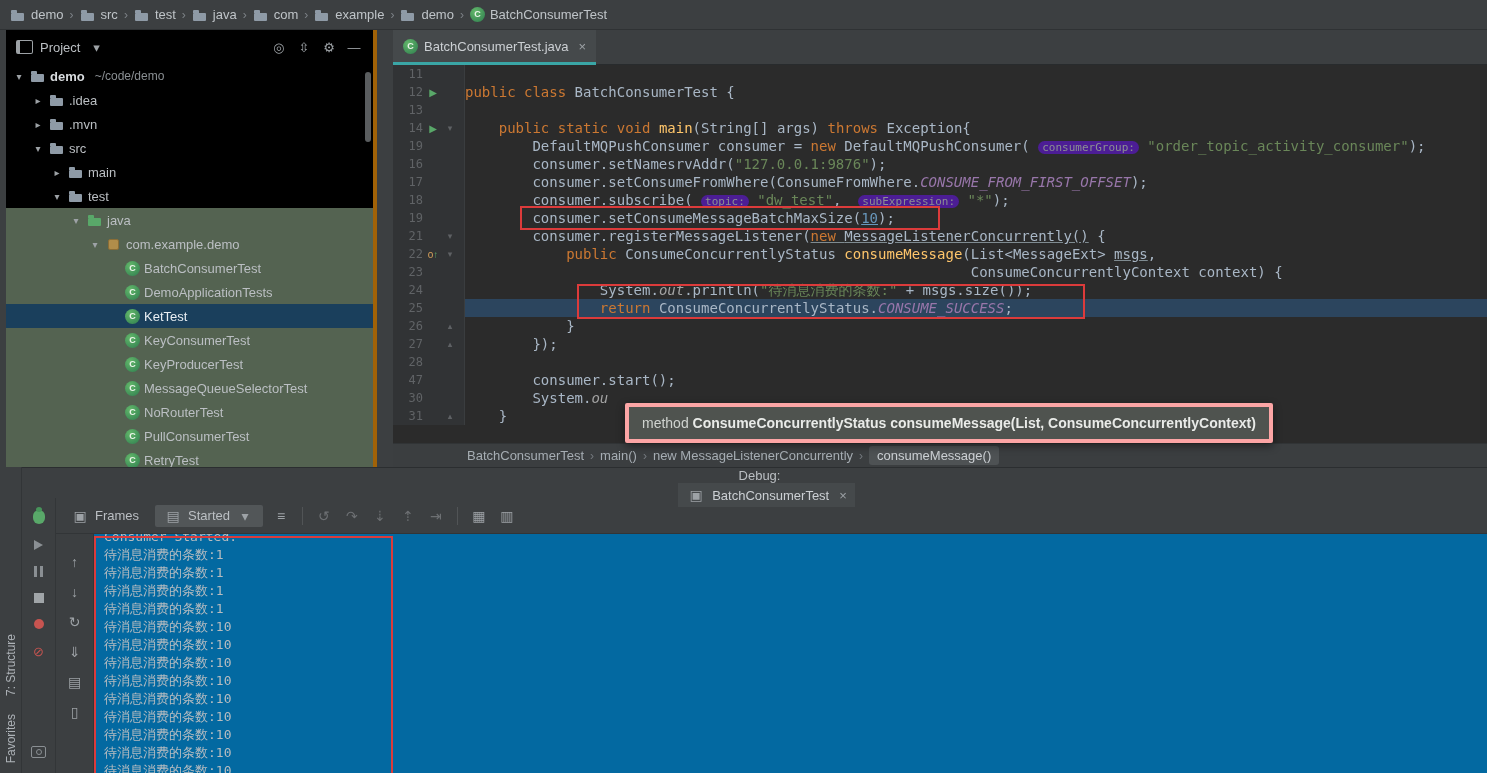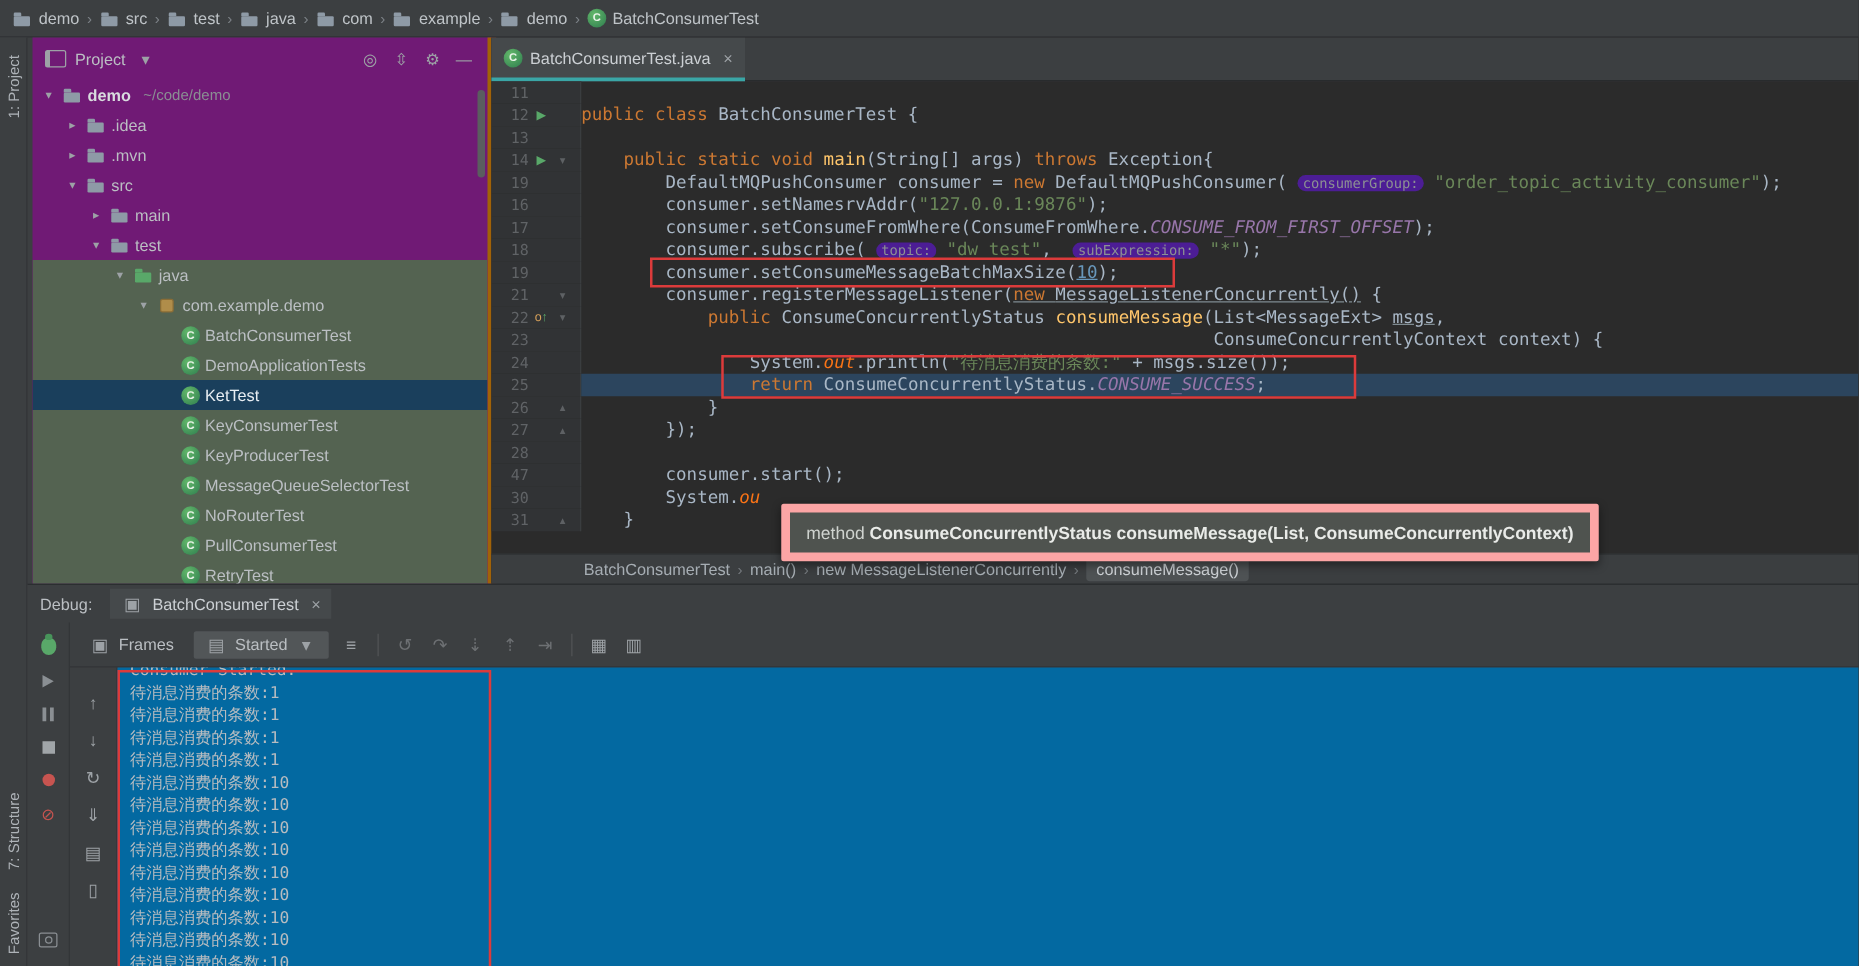--- a/index.html
+++ b/index.html
@@ -23,22 +23,22 @@
 
   
   #leftstrip{position:absolute;left:0;top:30px;width:22px;height:743px;background:#3c3f41;border-right:1px solid #323537;
              display:flex;flex-direction:column;align-items:center;box-sizing:border-box;}
   .vtext{writing-mode:vertical-lr;transform:rotate(180deg);color:#aeb3b8;font-size:12px;cursor:pointer;}
   .vtop{margin-top:14px;}
   .vbot1{margin-top:auto;}
   .vbot2{margin:18px 0 10px 0;}
 
   
-  #project{position:absolute;left:26px;top:30px;width:371px;height:437px;background:#701a75;
-           border-right:7px solid #a16207;box-sizing:border-box;overflow:hidden;}
+  #project{position:absolute;left:6px;top:30px;width:371px;height:437px;background:#000000;
+           border-right:4px solid #a16207;box-sizing:border-box;overflow:hidden;}
   .pj-h{height:34px;display:flex;align-items:center;gap:7px;padding:0 10px;color:#bbbfc3;font-size:13px;}
   .win-ic{width:12px;height:12px;border:1px solid #9da2a6;border-left-width:4px;border-radius:2px;}
   .pj-sp{flex:1;}
   .hdr-ic{color:#9da2a6;font-size:13px;cursor:pointer;width:18px;text-align:center;}
   #tree{position:relative;}
   .tree-row{height:24px;display:flex;align-items:center;gap:4px;color:#bbbfc3;font-size:13px;cursor:pointer;white-space:nowrap;}
   .tree-row.scope-test{background:#546351;}
   .tree-row.selected{background:#1a3f5c;color:#e8eef3;}
   .tw{width:14px;flex:none;color:#9da2a6;font-size:10px;text-align:center;}
   .tree-label.bold{font-weight:bold;color:#d8dbde;}
@@ -60,32 +60,32 @@
   .lmark.ovr{color:#59a869;font-size:10px;}
   .lmark.ovr i{color:#d7a15a;font-style:normal;}
   .lfold{width:14px;color:#5e6164;font-size:9px;text-align:center;}
   .lcode{flex:1;white-space:pre;font:14px/18px "DejaVu Sans Mono",monospace;color:#a9b7c6;}
   .lcode.current{background:#2c455e;}
   .tok-pl{color:#a9b7c6;}
   .tok-kw{color:#cc7832;}
   .tok-str{color:#6a8759;}
   .tok-num{color:#6897bb;text-decoration:underline;}
   .tok-const{color:#9876aa;font-style:italic;}
-  .tok-field{color:#f97316;font-style:italic;}
+  .tok-field{color:#a3a3a3;font-style:italic;}
   .tok-fn{color:#ffc66b;}
   .tok-hint{color:#8c9093;background:#4c1d95;border-radius:7px;padding:0 4px;font-size:11px;}
   .tok-und{text-decoration:underline;text-decoration-color:#7f8b91;}
   #ebread{height:24px;background:#3b3e40;display:flex;align-items:center;gap:6px;padding-left:74px;border-top:1px solid #313436;box-sizing:border-box;}
   .eb-item{color:#a6adb3;font-size:13px;cursor:pointer;}
   .eb-item.chip{background:#4e5254;border-radius:3px;padding:2px 8px;color:#ccd0d4;}
   .eb-sep{color:#74797d;font-size:12px;}
 
   
   #debug{position:absolute;left:22px;top:467px;width:1465px;height:306px;background:#3c3f41;border-top:1px solid #2b2e30;box-sizing:border-box;}
-  .dbg-header{height:30px;display:flex;align-items:center;padding-left:10px;color:#bbbfc3;font-size:13px;}
+  .dbg-header{height:30px;display:flex;align-items:center;padding-left:10px;color:#bbbfc3;font-size:13px;flex-direction:column;}
   .dbg-tab{display:inline-flex;align-items:center;gap:6px;background:#45494b;padding:4px 8px;margin-left:14px;color:#ccd0d4;cursor:pointer;}
   .dbg-main{display:flex;height:276px;}
   .dbg-col1{width:34px;flex:none;display:flex;flex-direction:column;align-items:center;padding-top:12px;border-right:1px solid #333638;box-sizing:border-box;}
   .dbg-col1 > *{margin-bottom:16px;}
   .bug{width:12px;height:14px;border-radius:6px;background:#59a869;position:relative;}
   .bug::before{content:"";position:absolute;top:-3px;left:3px;width:6px;height:5px;border-radius:50%;background:#47945a;}
   .ic-resume{width:0;height:0;border-left:9px solid #8a8f93;border-top:5px solid transparent;border-bottom:5px solid transparent;cursor:pointer;}
   .ic-pause{width:9px;height:11px;border-left:3px solid #8a8f93;border-right:3px solid #8a8f93;box-sizing:border-box;cursor:pointer;}
   .ic-stop{width:10px;height:10px;background:#a0a5a8;cursor:pointer;}
   .ic-dot{width:10px;height:10px;border-radius:50%;background:#c75450;cursor:pointer;}
@@ -101,21 +101,21 @@
   .vsep{width:1px;height:18px;background:#515456;margin:0 3px;}
   .dbg-body{flex:1;display:flex;min-height:0;}
   .dbg-col2{width:38px;flex:none;display:flex;flex-direction:column;align-items:center;padding-top:20px;border-right:1px solid #333638;box-sizing:border-box;}
   .dbg-col2 .tbi{margin-bottom:14px;}
   #console{flex:1;background:#0369a1;overflow:hidden;padding-left:10px;}
   #console-lines{margin-top:-6px;}
   .console-line{font:13px/18px "DejaVu Sans Mono",monospace;color:#b7bcc0;white-space:pre;}
 
   
   .redbox{position:absolute;border:2px solid #dc3b3b;z-index:40;pointer-events:none;box-sizing:border-box;}
-  #tooltip{position:absolute;left:625px;top:403px;z-index:50;background:#4f534f;border:7px solid #fca5a5;
+  #tooltip{position:absolute;left:625px;top:403px;z-index:50;background:#4f534f;border:4px solid #fca5a5;
            color:#cfd3cf;font-size:14px;padding:8px 13px;border-radius:2px;box-shadow:0 3px 8px rgba(0,0,0,.45);white-space:nowrap;}
   #tooltip b{color:#e9ebe8;}
 </style>
 </head>
 <body>
 
 <div id="app">
 
   <div id="topbar">
       <span class="crumb">

